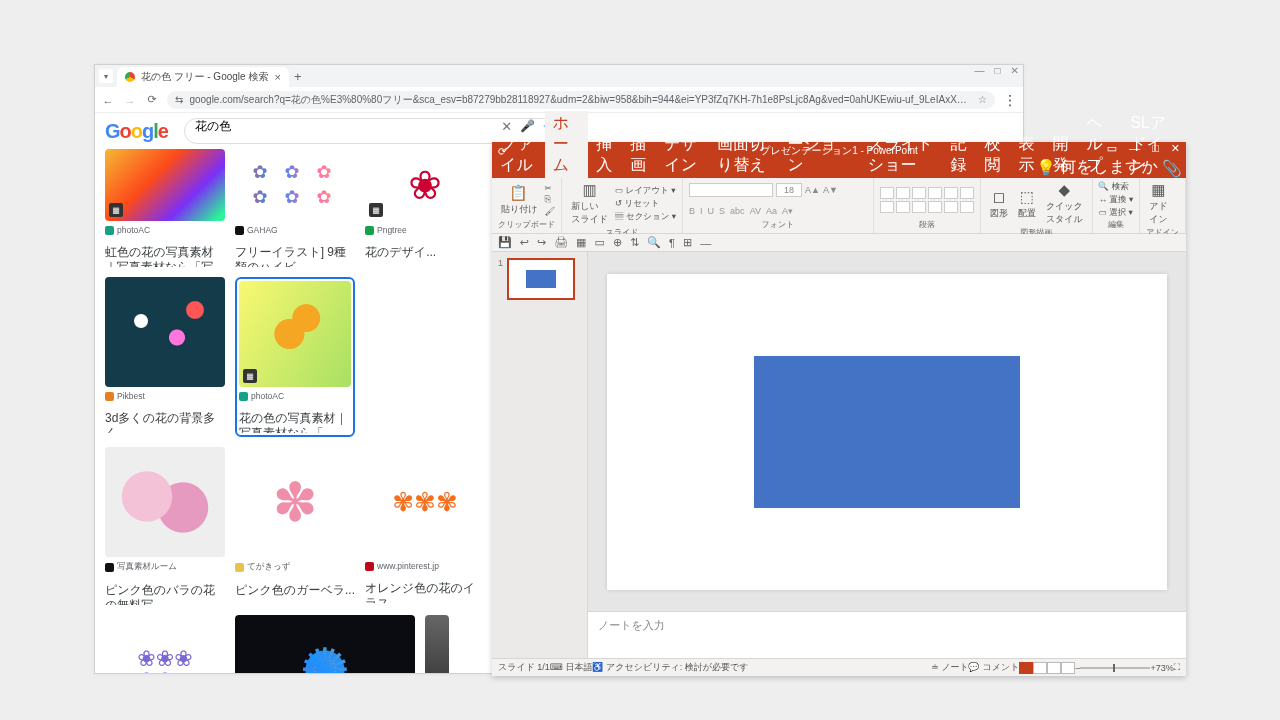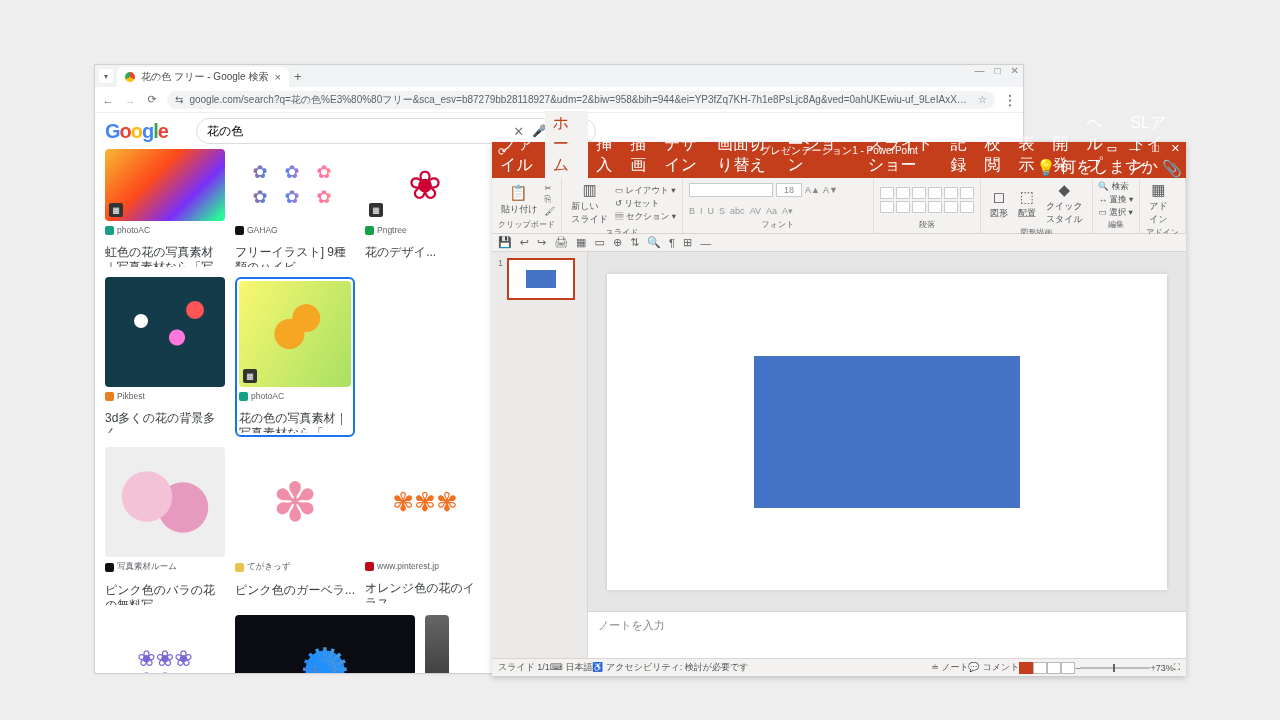--- a/index.html
+++ b/index.html
@@ -15,24 +15,24 @@
 .tab-close{font-size:11px;color:#666;cursor:pointer}
 .new-tab{width:18px;text-align:center;color:#666;font-size:13px;cursor:pointer}
 .chrome-wbtns{position:absolute;right:4px;top:0;display:flex;gap:10px;font-size:10px;color:#888}
 
 .chrome-addr{height:26px;background:#fff;border-bottom:1px solid #eee;display:flex;align-items:center;gap:8px;padding:0 6px;font-size:11px;color:#5f6368}
 .nav-ico{width:14px;text-align:center;cursor:pointer}
 .url-bar{flex:1;display:flex;align-items:center;background:#f1f3f4;border-radius:11px;height:18px;padding:0 8px;gap:6px;color:#5f6368;font-size:10px;overflow:hidden;white-space:nowrap}
 .star{color:#777}
 .menu-dots{font-size:14px;color:#444;cursor:pointer}
 
-.search-row{height:36px;display:flex;align-items:center;padding:0 10px;gap:28px}
+.search-row{height:36px;display:flex;align-items:center;padding:0 10px;gap:16px}
 .google-logo{font-family:Arial;font-size:20px;font-weight:700;letter-spacing:-1px}
 .gl-b{color:#4285f4}.gl-r{color:#ea4335}.gl-y{color:#fbbc05}.gl-g{color:#34a853}
-.search-box{flex:0 0 400px;height:26px;border:1px solid #ddd;border-radius:13px;display:flex;align-items:center;padding:0 10px;gap:8px;font-size:12px}
+.search-box{flex:0 0 400px;height:26px;border:1px solid #ddd;border-radius:13px;display:flex;align-items:flex-start;padding:0 10px;gap:8px;font-size:12px}
 .search-box input{border:none;outline:none;flex:1;font-size:12px}
 .sb-ico{font-size:12px;color:#777;cursor:pointer}
 .sb-clear{color:#777;font-size:13px;cursor:pointer}
 
 .results{position:absolute;top:84px;left:0;right:0;bottom:0;overflow:hidden;padding:0 10px}
 .res-row{display:flex;gap:10px;margin-bottom:10px}
 .card{width:120px;font-size:9px;color:#3c4043}
 .card.sel{border:2px solid #1a73e8;border-radius:6px;padding:2px}
 .card.sel .thumb{height:106px}
 .thumb{width:100%;height:72px;border-radius:4px;position:relative;overflow:hidden}

